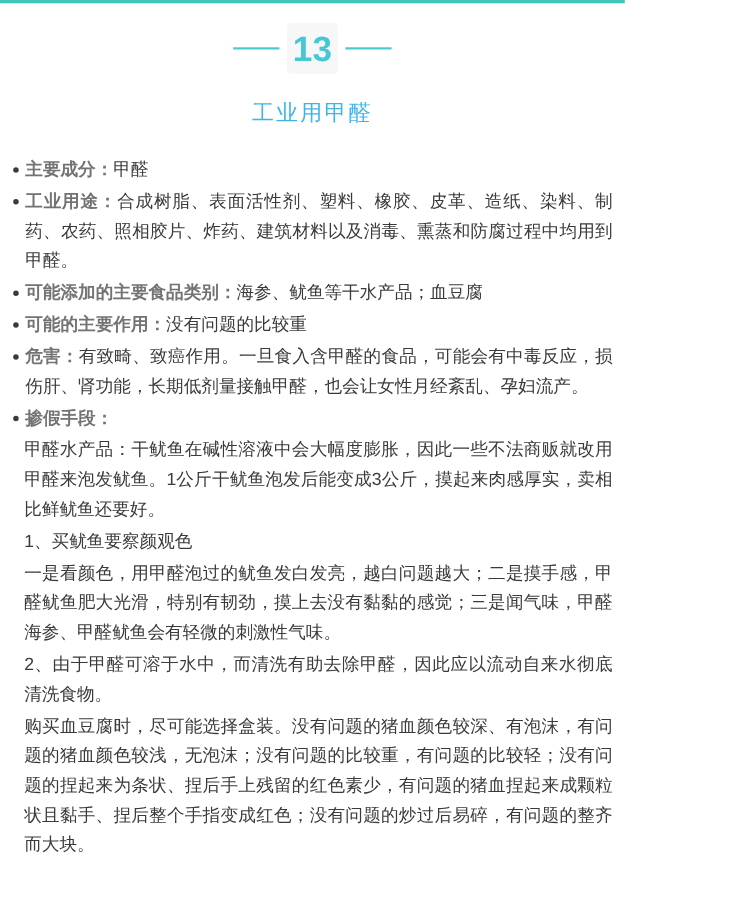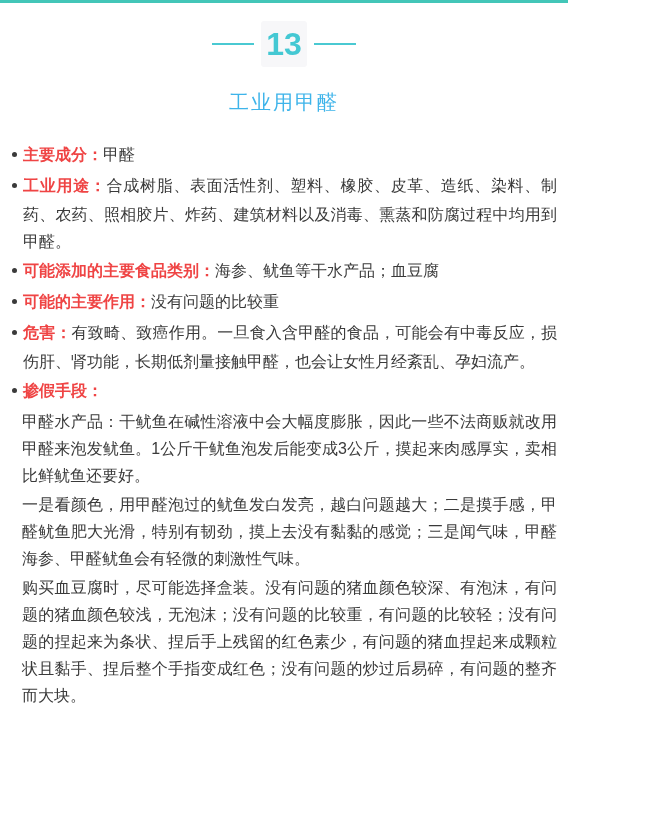--- a/index.html
+++ b/index.html
@@ -22,21 +22,21 @@
     margin-top:22px; text-align:center;
     color:#3eb4ea; font-size:20px; letter-spacing:2px;
   }
   
   .content { margin-top:25px; font-size:16px; line-height:27px; text-align:justify; }
   .bullet { position:relative; padding-left:12px; margin:0 0 2px 0; }
   .dot {
     position:absolute; left:1px; top:11px; width:5px; height:5px;
     border-radius:50%; background:#3a3a3a;
   }
-  .bullet b { font-weight:bold; color:#ef4444;font-family:Liberation Mono, monospace; }
+  .bullet b { font-weight:bold; color:#737373; }
   .para { padding-left:11px; margin:0 0 2px 0; }
 </style>
 </head>
 <body>
 
 <div class="page">
 
   <div class="chapter">
     <span class="dash"></span>
     <span class="num-box">
@@ -70,19 +70,21 @@
     </div>
 
     <div class="bullet">
       <span class="dot"></span><b>掺假手段：</b>
     </div>
 
     <div class="para">甲醛水产品：干鱿鱼在碱性溶液中会大幅度膨胀，因此一些不法商贩就改用甲醛来泡发鱿鱼。1公斤干鱿鱼泡发后能变成3公斤，摸起来肉感厚实，卖相比鲜鱿鱼还要好。</div>
 
 
 
+    <div class="para">1、买鱿鱼要察颜观色</div>
     <div class="para">一是看颜色，用甲醛泡过的鱿鱼发白发亮，越白问题越大；二是摸手感，甲醛鱿鱼肥大光滑，特别有韧劲，摸上去没有黏黏的感觉；三是闻气味，甲醛海参、甲醛鱿鱼会有轻微的刺激性气味。</div>
 
+    <div class="para">2、由于甲醛可溶于水中，而清洗有助去除甲醛，因此应以流动自来水彻底清洗食物。</div>
 
     <div class="para">购买血豆腐时，尽可能选择盒装。没有问题的猪血颜色较深、有泡沫，有问题的猪血颜色较浅，无泡沫；没有问题的比较重，有问题的比较轻；没有问题的捏起来为条状、捏后手上残留的红色素少，有问题的猪血捏起来成颗粒状且黏手、捏后整个手指变成红色；没有问题的炒过后易碎，有问题的整齐而大块。</div>
 
   </div>
 </div>
 
 </body></html>

